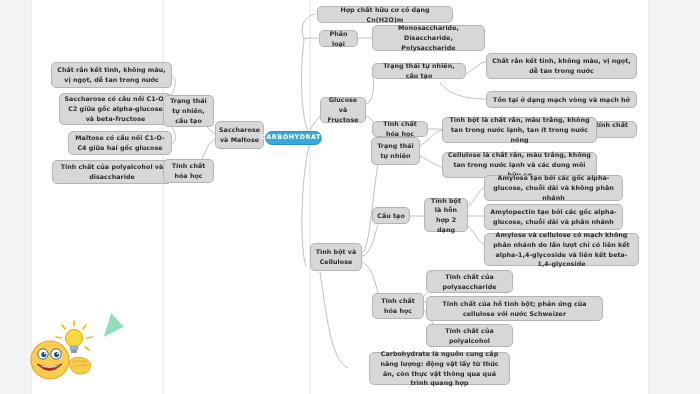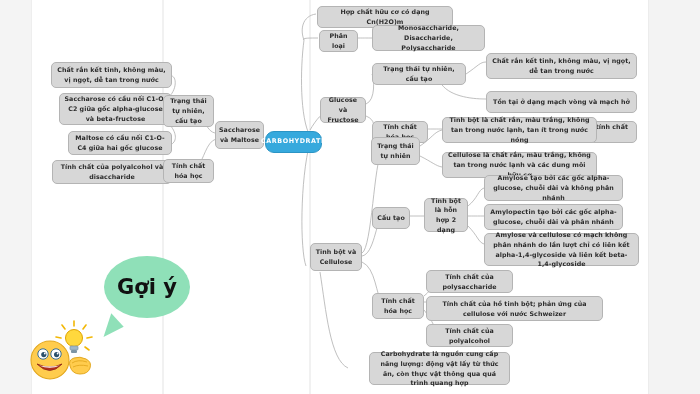--- a/index.html
+++ b/index.html
@@ -34,21 +34,21 @@
     border: 1px solid #b4b4b4;
     border-radius: 5px;
     color: #2b2b2b;
     font-size: 6.3px;
     font-weight: bold;
     line-height: 1.55;
     text-align: center;
     display: flex;
     align-items: center;
     justify-content: center;
-    padding: 10px 4px;
+    padding: 2px 4px;
     letter-spacing: 0.06px;
   }
   .node.root {
     background: #36a9dd;
     border: 1px solid #2b94c4;
     border-radius: 9px;
     color: #ffffff;
     font-size: 6.4px;
     letter-spacing: 0.55px;
   }
@@ -191,23 +191,20 @@
 
   <div class="node" style="left:426px; top:270px; width:87px; height:23px;">Tính chất của polysaccharide</div>
 
   <div class="node" style="left:426px; top:296px; width:177px; height:25px;">Tính chất của hồ tinh bột; phản ứng của cellulose với nước Schweizer</div>
 
   <div class="node" style="left:426px; top:324px; width:87px; height:23px;">Tính chất của polyalcohol</div>
 
   <div class="node" style="left:369px; top:352px; width:141px; height:33px;">Carbohydrate là nguồn cung cấp năng lượng: động vật lấy từ thức ăn, còn thực vật thông qua quá trình quang hợp</div>
 
   <div class="bubble-tail" style="left:107px; top:315px;"></div>
-  <div class="bubble" style="left:104px; top:256px; width:86px; height:62px;">
-    <span>Gợi ý</span>
-  </div>
 
   <div class="emoji-wrap" style="left:28px; top:320px;">
     <svg width="72" height="62" viewBox="0 0 72 62">
 
       <g stroke="#f2b705" stroke-width="1.6" stroke-linecap="round">
         <line x1="46" y1="6" x2="46" y2="1"></line>
         <line x1="37" y1="9" x2="34" y2="5"></line>
         <line x1="55" y1="9" x2="58" y2="5"></line>
         <line x1="33" y1="18" x2="28" y2="17"></line>
         <line x1="59" y1="18" x2="64" y2="17"></line>

